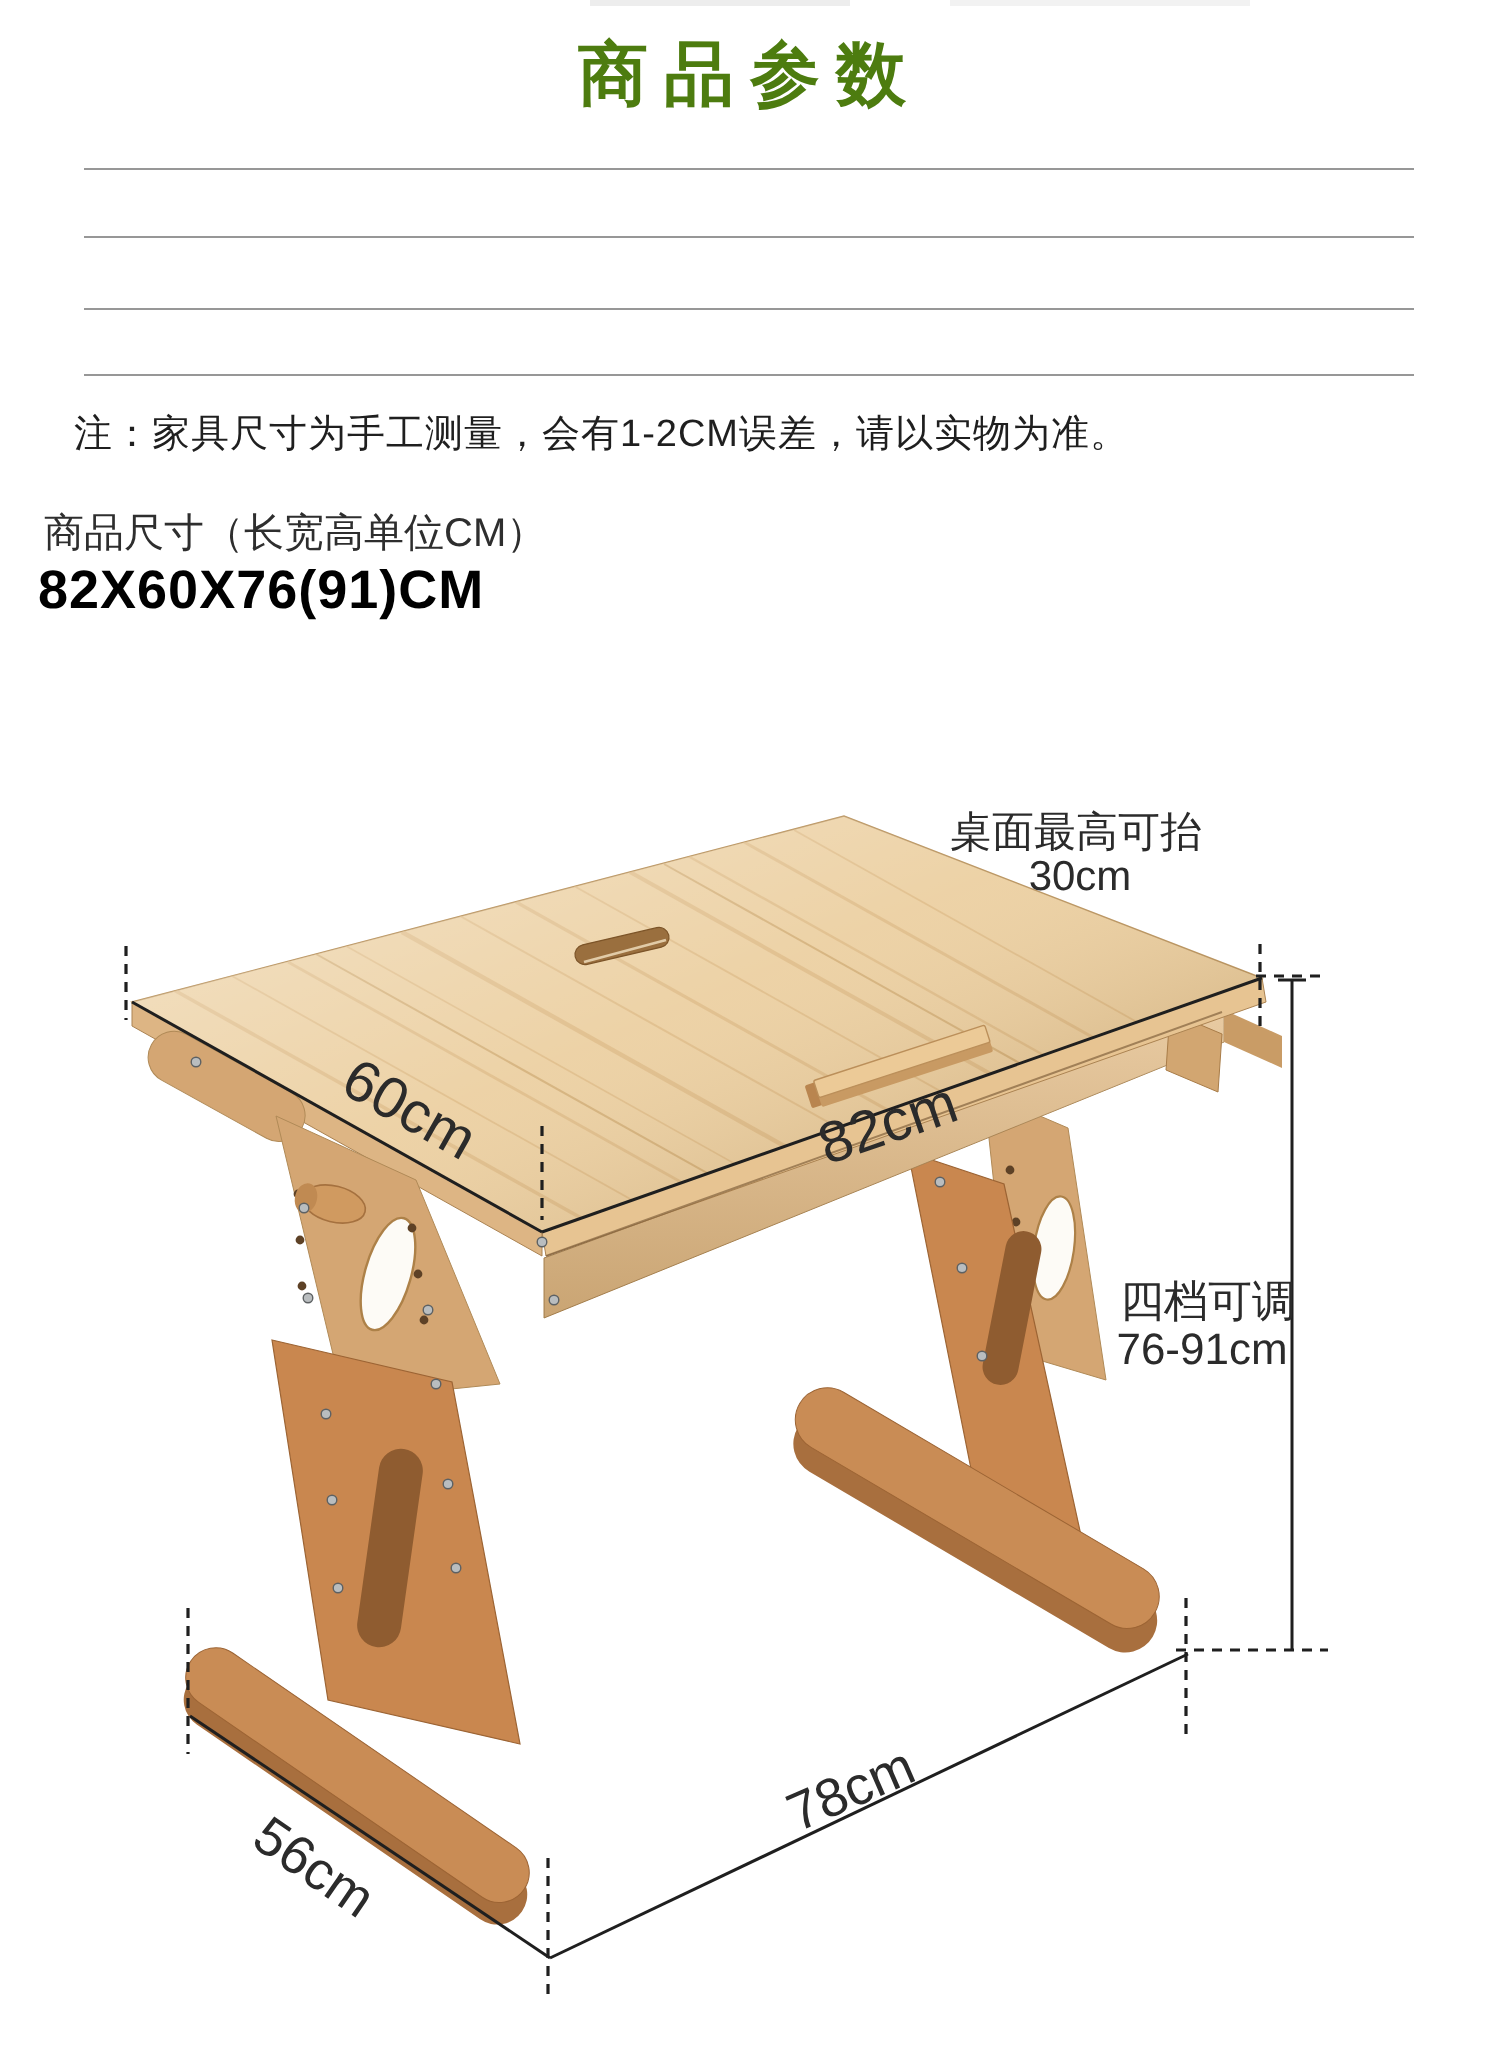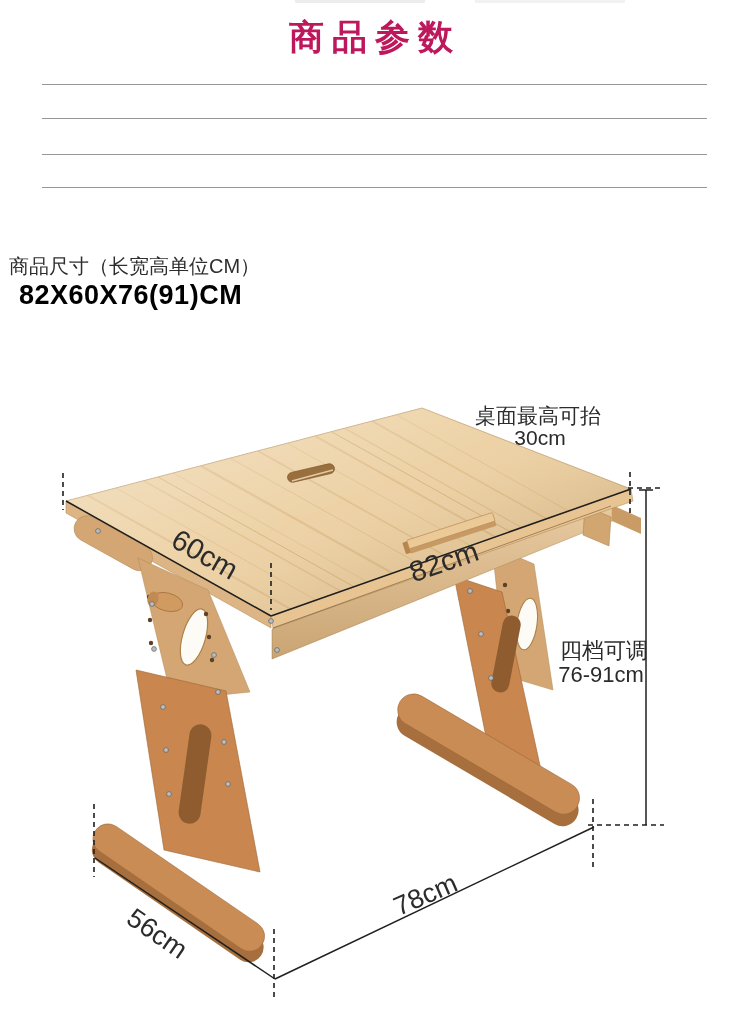--- a/index.html
+++ b/index.html
@@ -3,29 +3,29 @@
 <meta charset="utf-8">
 <style>
   html,body{margin:0;padding:0;background:#ffffff;}
   .page{
     position:relative;width:750px;height:1023px;background:#ffffff;overflow:hidden;
     font-family:"Liberation Sans","DejaVu Sans",sans-serif;color:#1a1a1a;
   }
   .remnant{position:absolute;top:0;height:3px;background:#ededed;}
   .page-title{
     position:absolute;top:14px;left:0;width:750px;text-align:center;
-    font-size:35px;font-weight:700;letter-spacing:8px;color:#be185d;margin:0;
+    font-size:35px;font-weight:700;letter-spacing:8px;color:#4d7c0f;margin:0;
   }
   .rule{position:absolute;left:42px;width:665px;height:1px;background:#979797;}
   .note{
     position:absolute;left:37px;top:204px;font-size:19px;color:#1f1f1f;
     letter-spacing:0.5px;margin:0;
   }
   .size-caption{
-    position:absolute;left:9px;top:253px;font-size:20px;color:#2e2e2e;margin:0;
+    position:absolute;left:22px;top:253px;font-size:20px;color:#2e2e2e;margin:0;
   }
   .size-value{
     position:absolute;left:19px;top:280px;font-size:27px;font-weight:700;color:#000000;margin:0;
     letter-spacing:0.5px;
   }
   .figure{position:absolute;left:0;top:0;width:750px;height:743px;}
   svg text{font-family:"Liberation Sans","DejaVu Sans",sans-serif;}
   .dim-label{fill:#2b2b2b;}
   .dim-line{stroke:#1f1f1f;stroke-width:1.5;fill:none;}
   .dim-dash{stroke:#1f1f1f;stroke-width:1.6;fill:none;stroke-dasharray:5 4;}
@@ -38,20 +38,21 @@
   <div class="remnant" style="left:295px;width:130px;"></div>
   <div class="remnant" style="left:475px;width:150px;opacity:.7;"></div>
 
   <h1 class="page-title">商品参数</h1>
 
   <div class="rule" style="top:84px"></div>
   <div class="rule" style="top:118px"></div>
   <div class="rule" style="top:154px"></div>
   <div class="rule" style="top:187px"></div>
 
+  <p class="note">注：家具尺寸为手工测量，会有1-2CM误差，请以实物为准。</p>
   <p class="size-caption">商品尺寸（长宽高单位CM）</p>
   <p class="size-value">82X60X76(91)CM</p>
 
   <div class="figure">
   <svg width="750" height="1023" viewBox="0 0 750 1023">
     <defs>
       <clipPath id="clipTop">
         <polygon points="66,501 422,408 631,489 271,616"></polygon>
       </clipPath>
       <linearGradient id="gTopShade" gradientUnits="userSpaceOnUse" x1="240" y1="408" x2="330" y2="620">

